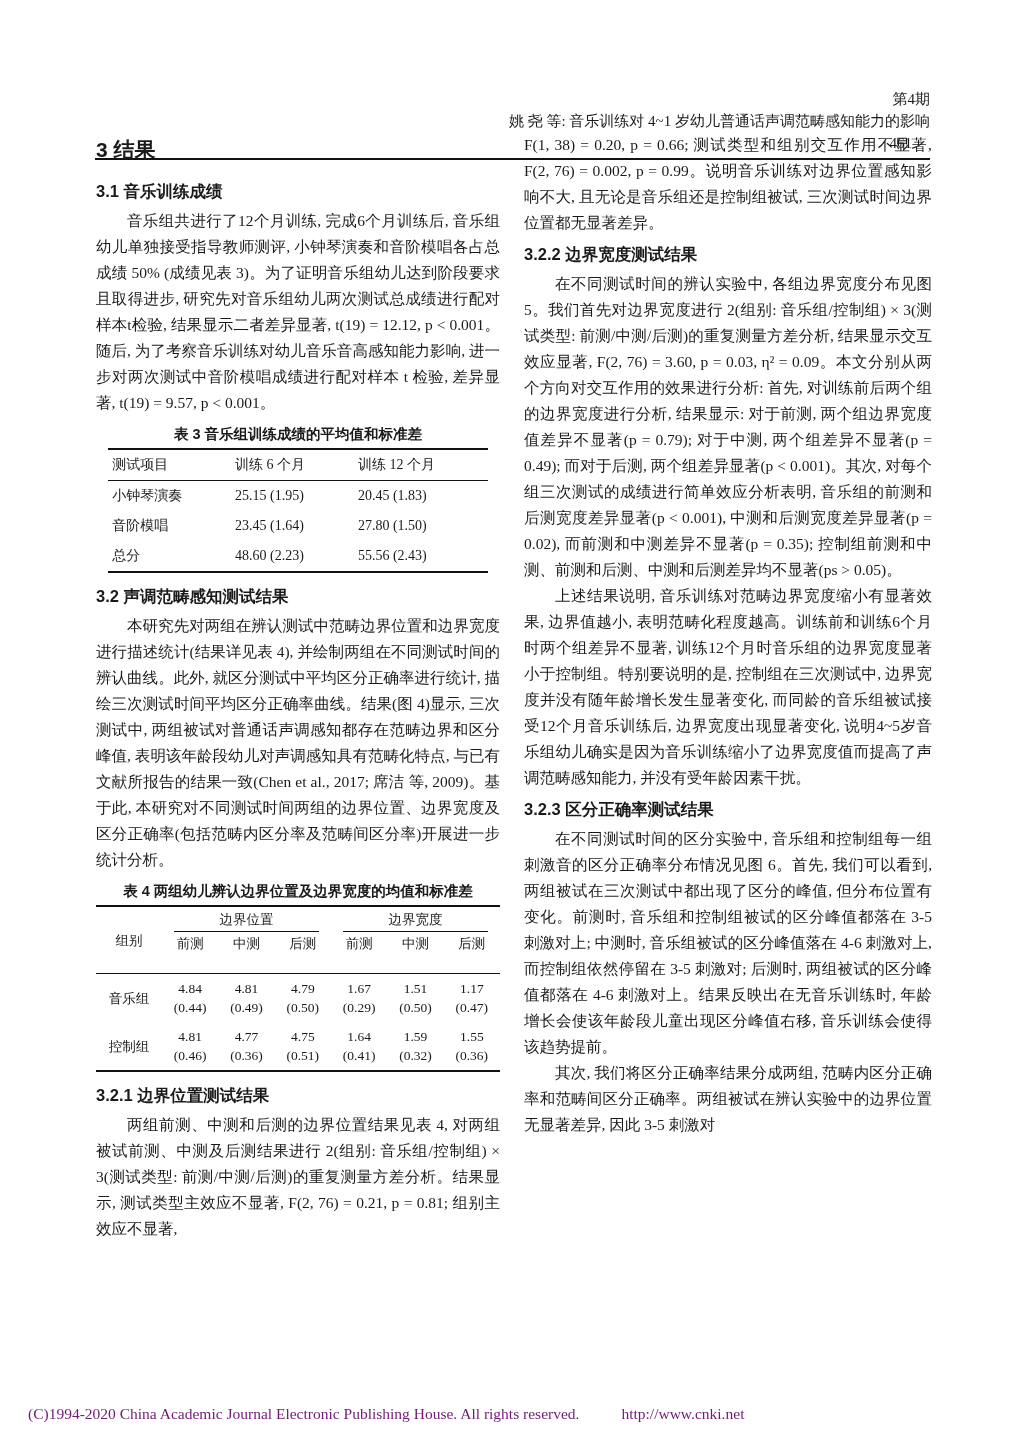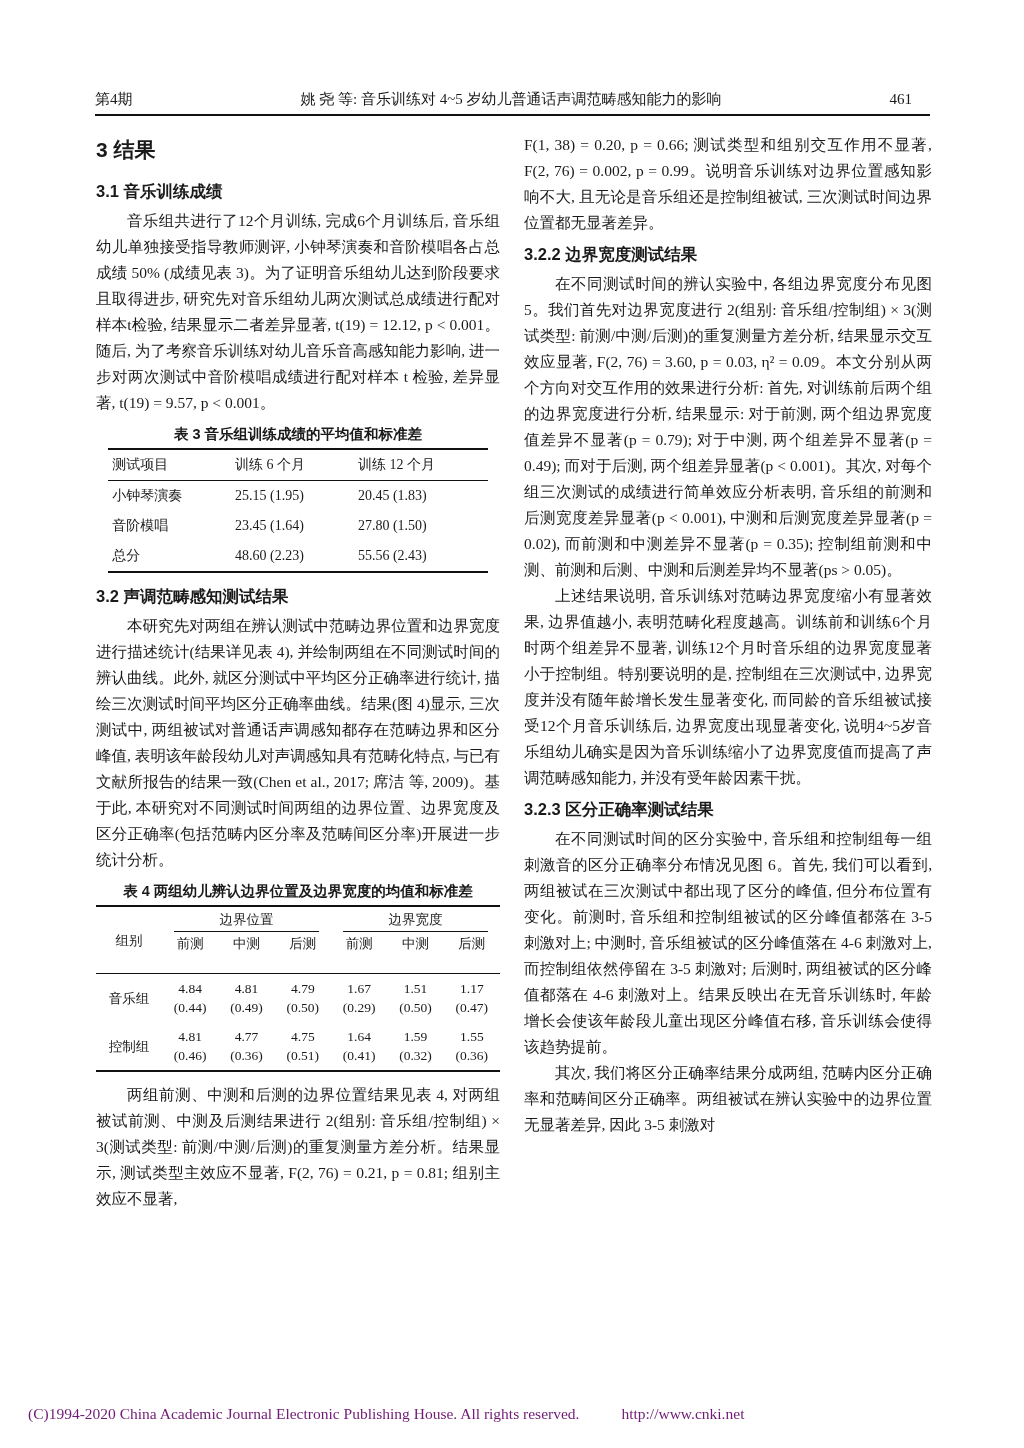--- a/index.html
+++ b/index.html
@@ -12,20 +12,21 @@
     color:#1a1a1a;
     font-family:"Liberation Serif","DejaVu Serif",serif;
   }
   
   .page-header{
     position:absolute;left:95px;right:94px;top:88px;
     display:flex;align-items:flex-end;justify-content:space-between;
     font-size:15px;line-height:22px;
     border-bottom:2px solid #111;
     padding-bottom:4px;
+    flex-direction:column;
   }
   .ph-issue{flex:0 0 auto;}
   .ph-title{flex:1 1 auto;text-align:center;}
   .ph-page{flex:0 0 auto;padding-right:18px;}
   
   .col{
     position:absolute;top:132px;width:404px;height:1258px;
     overflow:hidden;
     font-size:15.5px;line-height:26px;
     text-align:justify;
@@ -70,21 +71,21 @@
     display:flex;gap:42px;
   }
 </style>
 </head>
 <body>
 
 <div class="page">
 
   <header class="page-header">
     <span class="ph-issue">第4期</span>
-    <span class="ph-title">姚  尧 等: 音乐训练对 4~5 岁幼儿普通话声调范畴感知能力的影响</span>
+    <span class="ph-title">姚  尧 等: 音乐训练对 4~1 岁幼儿普通话声调范畴感知能力的影响</span>
     <span class="ph-page">461</span>
   </header>
 
   <div class="col col-left">
 
     <h1>3   结果</h1>
 
     <h2>3.1   音乐训练成绩</h2>
     <p class="para">音乐组共进行了12个月训练, 完成6个月训练后, 音乐组幼儿单独接受指导教师测评, 小钟琴演奏和音阶模唱各占总成绩 50% (成绩见表 3)。为了证明音乐组幼儿达到阶段要求且取得进步, 研究先对音乐组幼儿两次测试总成绩进行配对样本t检验, 结果显示二者差异显著, t(19) = 12.12, p &lt; 0.001。随后, 为了考察音乐训练对幼儿音乐音高感知能力影响, 进一步对两次测试中音阶模唱成绩进行配对样本 t 检验, 差异显著, t(19) = 9.57, p &lt; 0.001。</p>
 
@@ -167,20 +168,21 @@
           <td class="val">1.64
 (0.41)</td>
           <td class="val">1.59
 (0.32)</td>
           <td class="val">1.55
 (0.36)</td>
         </tr>
       </tbody>
     </table>
 
+    <h3>3.2.1   边界位置测试结果</h3>
     <p class="para">两组前测、中测和后测的边界位置结果见表 4, 对两组被试前测、中测及后测结果进行 2(组别: 音乐组/控制组) × 3(测试类型: 前测/中测/后测)的重复测量方差分析。结果显示, 测试类型主效应不显著, F(2, 76) = 0.21, p = 0.81; 组别主效应不显著,</p>
 
   </div>
 
   <div class="col col-right">
 
     <p class="para no-indent">F(1, 38) = 0.20, p = 0.66; 测试类型和组别交互作用不显著, F(2, 76) = 0.002, p = 0.99。说明音乐训练对边界位置感知影响不大, 且无论是音乐组还是控制组被试, 三次测试时间边界位置都无显著差异。</p>
 
     <h3>3.2.2   边界宽度测试结果</h3>
     <p class="para">在不同测试时间的辨认实验中, 各组边界宽度分布见图 5。我们首先对边界宽度进行 2(组别: 音乐组/控制组) × 3(测试类型: 前测/中测/后测)的重复测量方差分析, 结果显示交互效应显著, F(2, 76) = 3.60, p = 0.03, η² = 0.09。本文分别从两个方向对交互作用的效果进行分析: 首先, 对训练前后两个组的边界宽度进行分析, 结果显示: 对于前测, 两个组边界宽度值差异不显著(p = 0.79); 对于中测, 两个组差异不显著(p = 0.49); 而对于后测, 两个组差异显著(p &lt; 0.001)。其次, 对每个组三次测试的成绩进行简单效应分析表明, 音乐组的前测和后测宽度差异显著(p &lt; 0.001), 中测和后测宽度差异显著(p = 0.02), 而前测和中测差异不显著(p = 0.35); 控制组前测和中测、前测和后测、中测和后测差异均不显著(ps &gt; 0.05)。</p>

